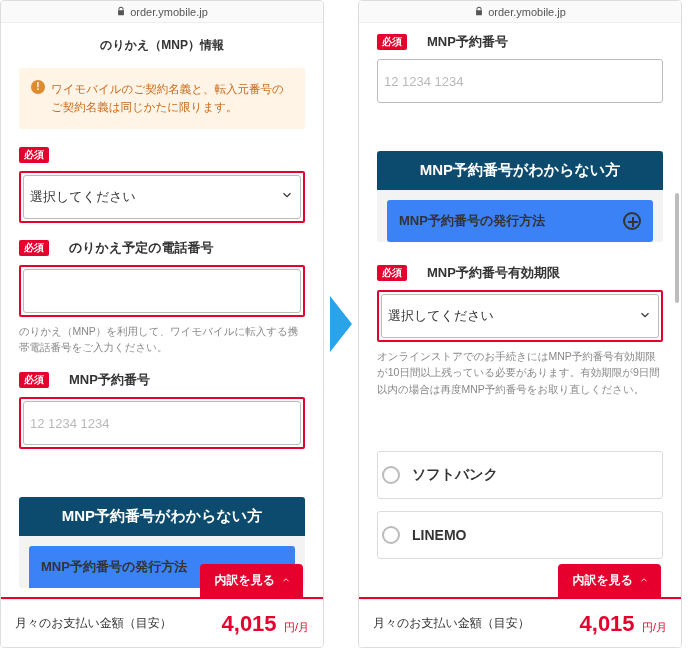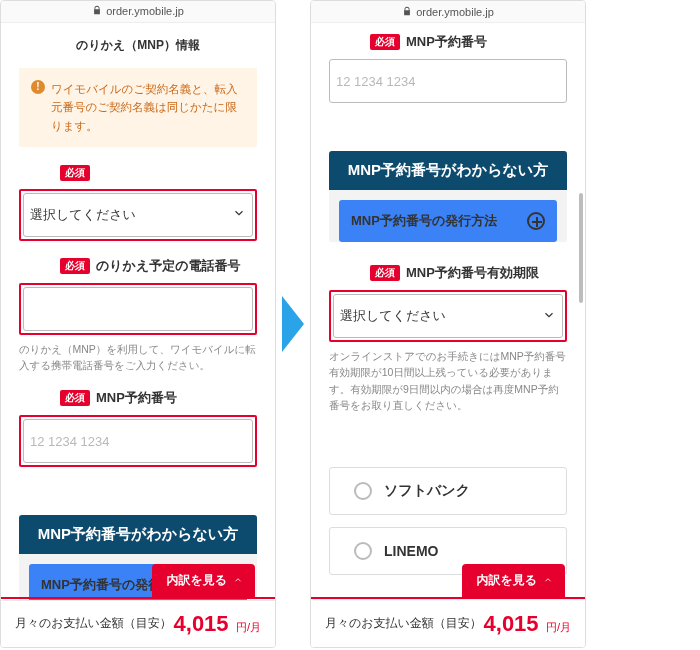--- a/index.html
+++ b/index.html
@@ -10,21 +10,21 @@
     height: 650px;
     overflow: hidden;
     color: #333;
   }
   .stage {
     display: flex;
     align-items: center;
     gap: 4px;
   }
   .phone {
-    width: 276px;
+    width: 324px;
     height: 648px;
     border: 1px solid #ddd;
     border-radius: 4px;
     display: flex;
     flex-direction: column;
     position: relative;
     background: #fff;
     overflow: hidden;
     justify-content: center;
   }
@@ -77,25 +77,24 @@
     background: #e08a2e;
     color: #fff;
     font-size: 10px;
     font-weight: 700;
     display: flex; align-items: center; justify-content: center;
   }
   .field { margin-bottom: 16px; }
   .label-row {
     display: flex;
     align-items: center;
-    gap: 6px;
+    gap: 20px;
     font-size: 13px;
     font-weight: 700;
     margin-bottom: 8px;
-    margin-left: 41px;
   }
   .req {
     background: #e6002d;
     color: #fff;
     font-size: 10px;
     font-weight: 700;
     padding: 1px 5px;
     border-radius: 2px;
   }
   .hl { 
@@ -158,21 +157,21 @@
     content: ""; position: absolute; background: #333;
   }
   .plus::before { left: 8px; top: 2px; width: 2px; height: 14px; }
   .plus::after  { top: 8px; left: 2px; height: 2px; width: 14px; }
   .plus { border:2px solid #333; border-radius:50%; }
   .plus::before{ left:7px; top:3px; width:2px; height:10px;}
   .plus::after { top:7px; left:3px; width:10px; height:2px;}
   .radio-card {
     border: 1px solid #ddd;
     border-radius: 3px;
-    padding: 14px 24px;
+    padding: 14px 4px;
     display: flex;
     align-items: center;
     gap: 12px;
     font-size: 14px;
     font-weight: 700;
     margin-top: 12px;
   }
   .radio {
     width: 18px; height: 18px; border: 2px solid #bbb; border-radius: 50%;
   }

